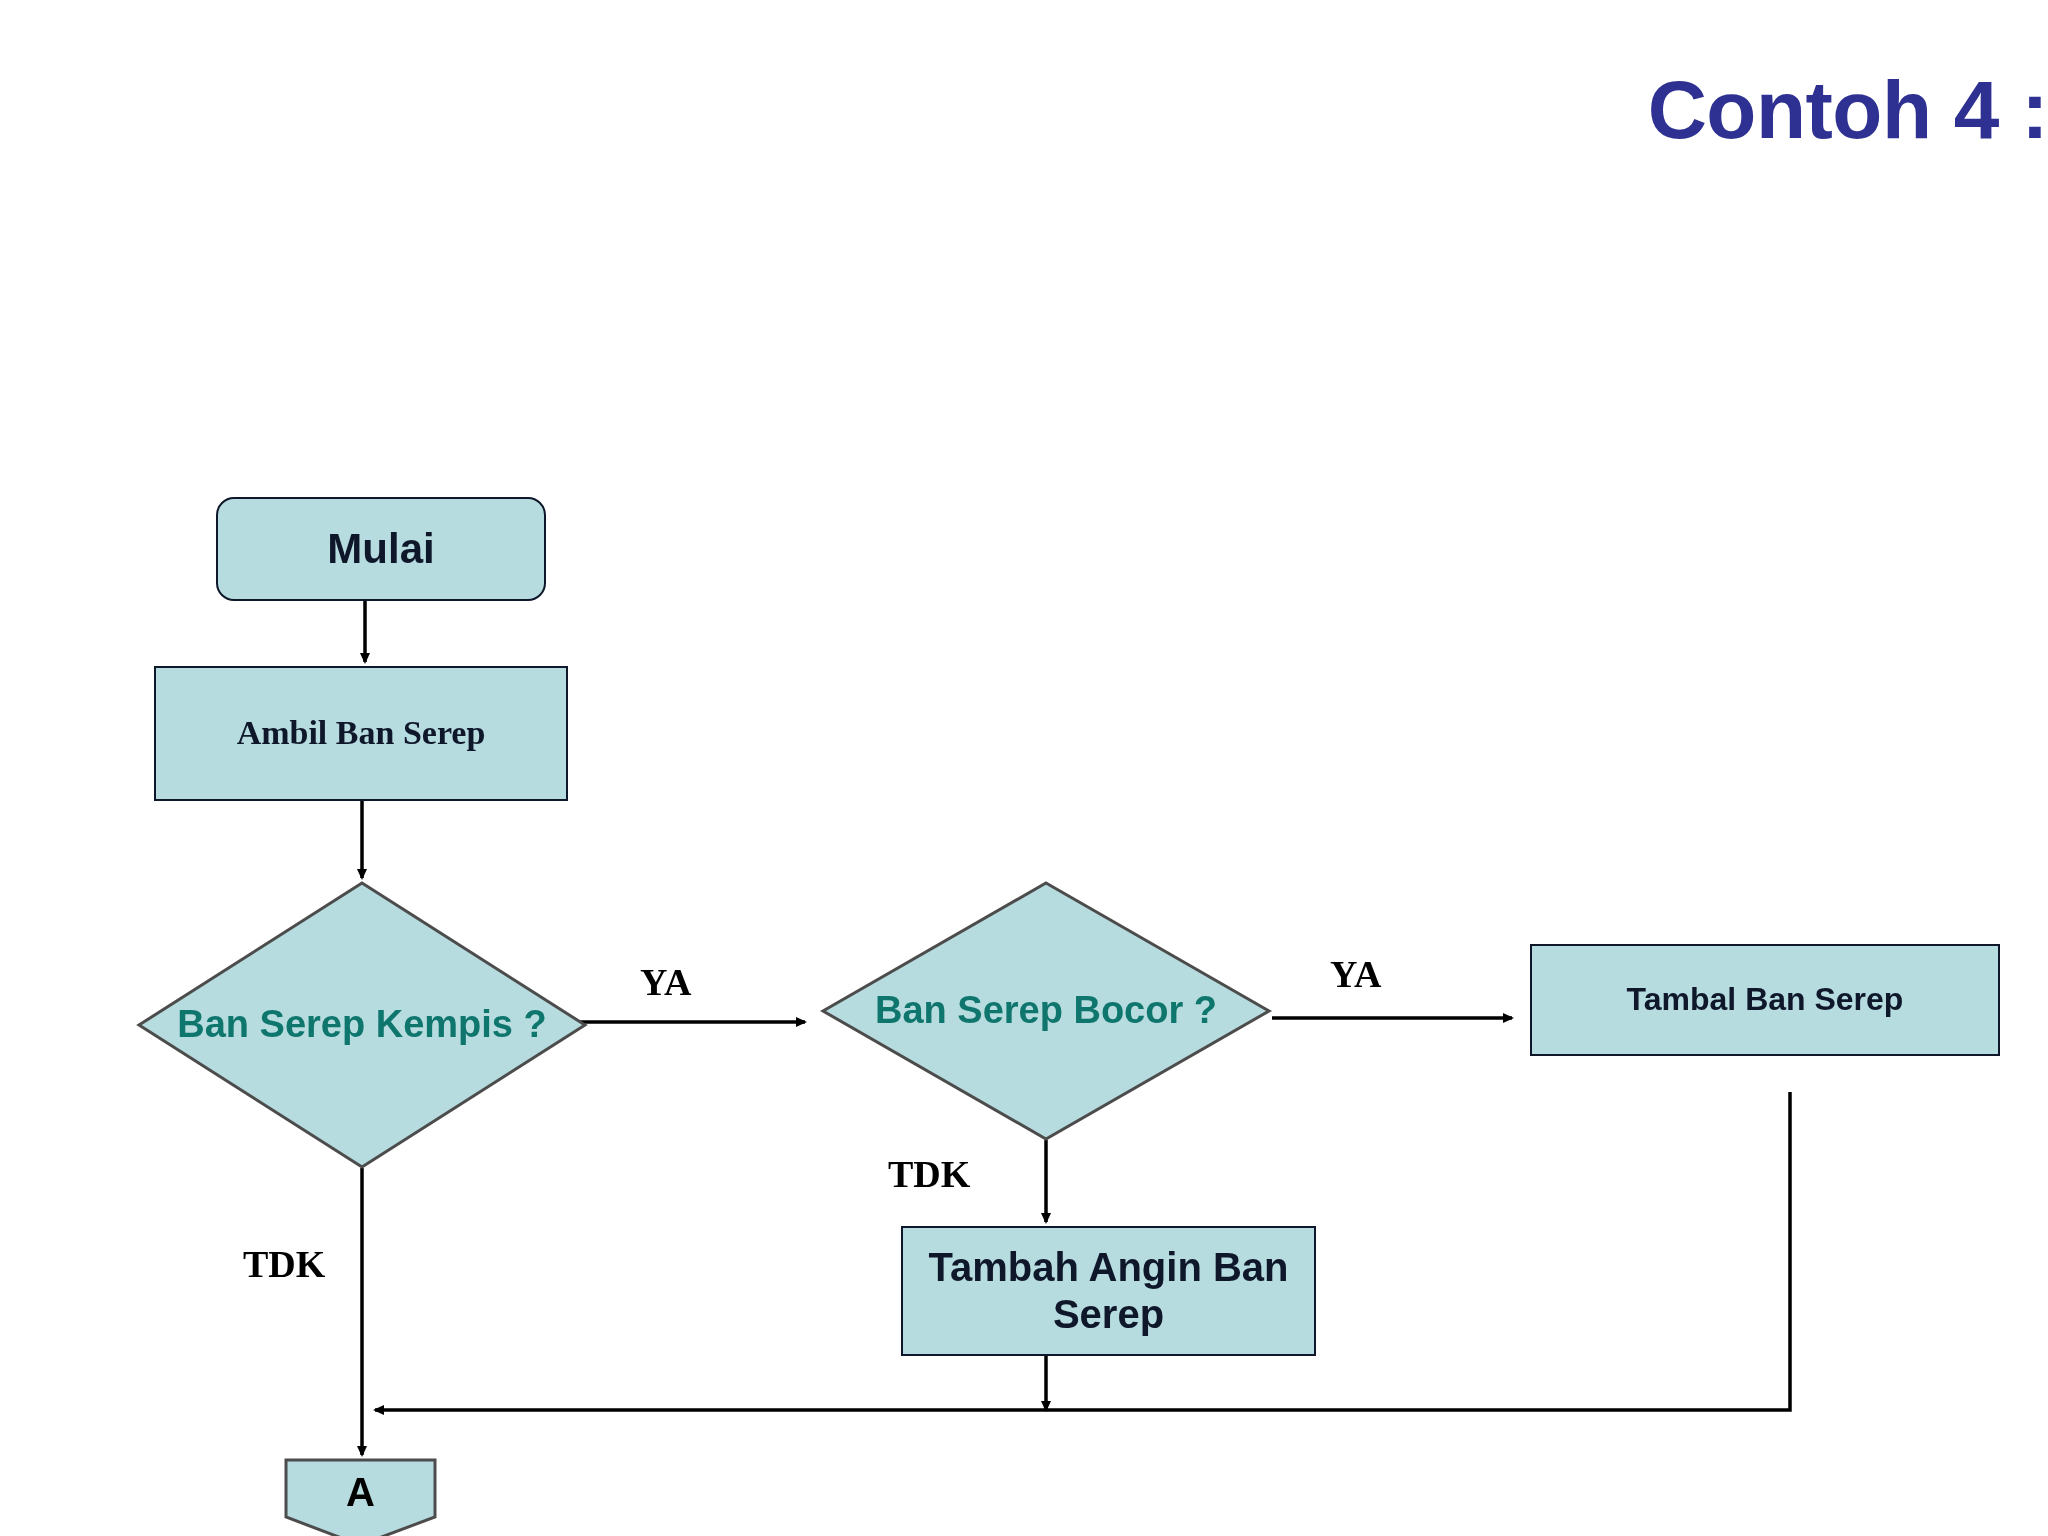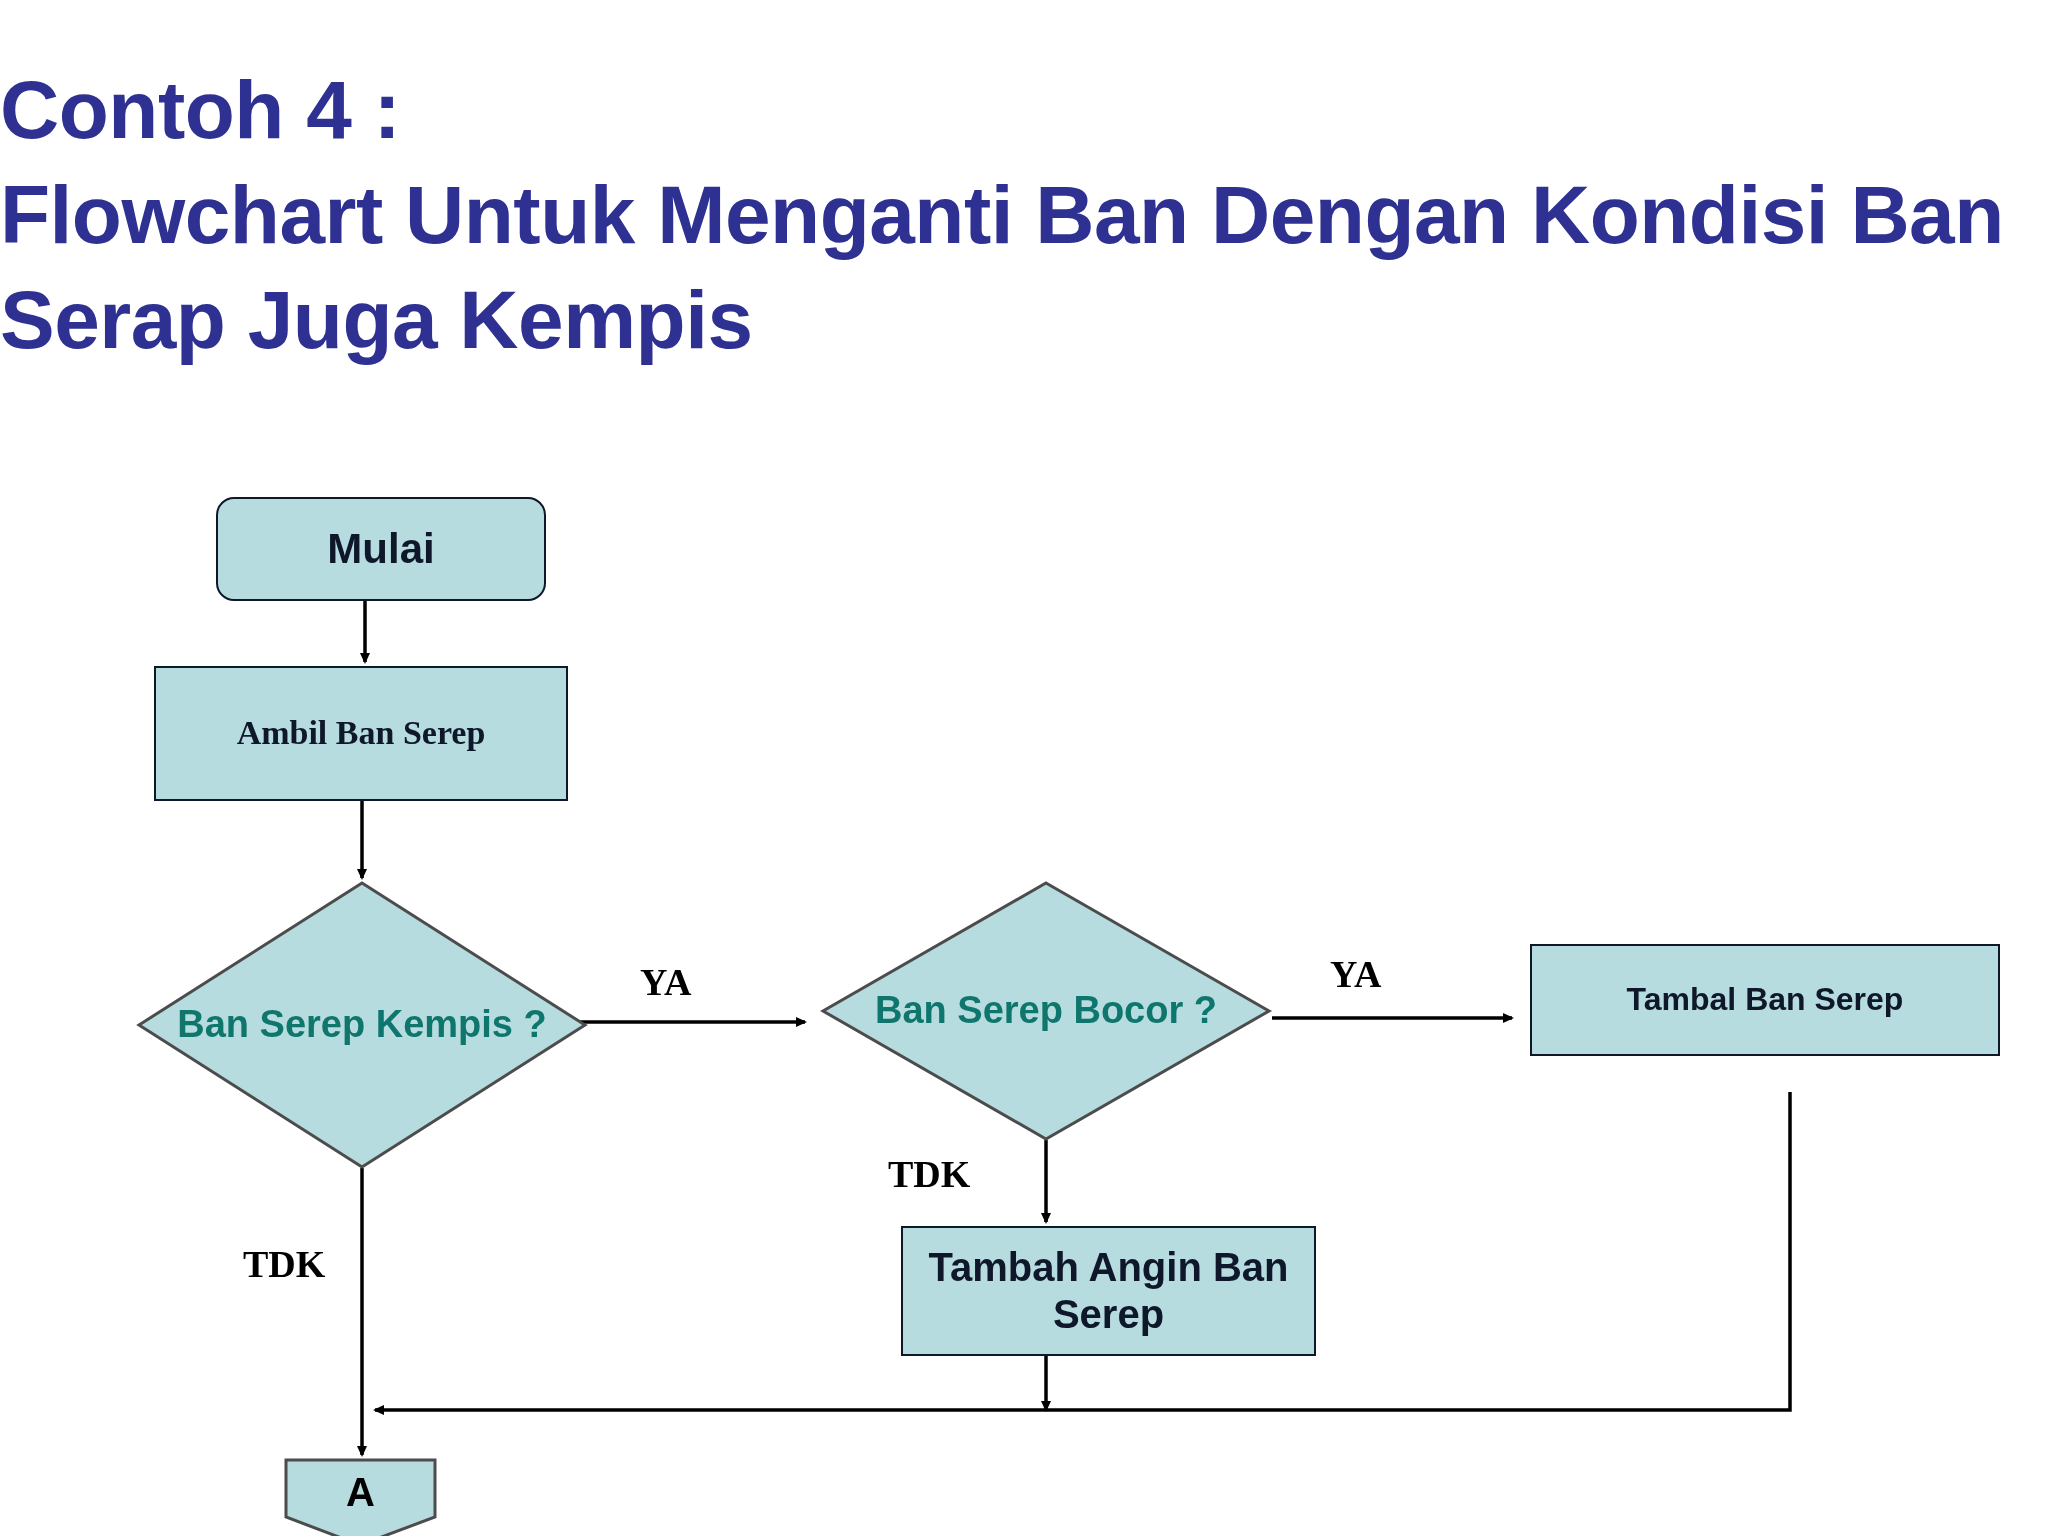--- a/index.html
+++ b/index.html
@@ -12,21 +12,21 @@
     height: 1536px;
     font-family: "Liberation Sans", sans-serif;
     position: relative;
     overflow: hidden;
   }
   #title {
     position: absolute;
     left: 0;
     top: 58px;
     width: 2048px;
-    text-align: left;
+    text-align: right;
     color: #2e3192;
     font-weight: bold;
     font-size: 82px;
     line-height: 1.28;
     letter-spacing: -0.5px;
   }
   #title .line2 { display: block; }
 
   .node {
     position: absolute;
@@ -108,21 +108,20 @@
     font-weight: bold;
     font-size: 40px;
     color: #000;
   }
 </style>
 </head>
 <body>
 
 <div id="title">
   <span>Contoh 4 :</span>
-  <span class="line2">Flowchart Untuk Menganti Ban Dengan Kondisi Ban Serap Juga Kempis</span>
 </div>
 
 <svg id="lines" viewBox="0 0 2048 1536">
   <defs>
     <marker id="arrow" markerWidth="12" markerHeight="12" refX="9" refY="5" orient="auto" markerUnits="userSpaceOnUse">
       <path d="M0,0 L11,5 L0,10 z" fill="#000000"></path>
     </marker>
   </defs>
   <g stroke="#000000" stroke-width="3.5" fill="none">
 

